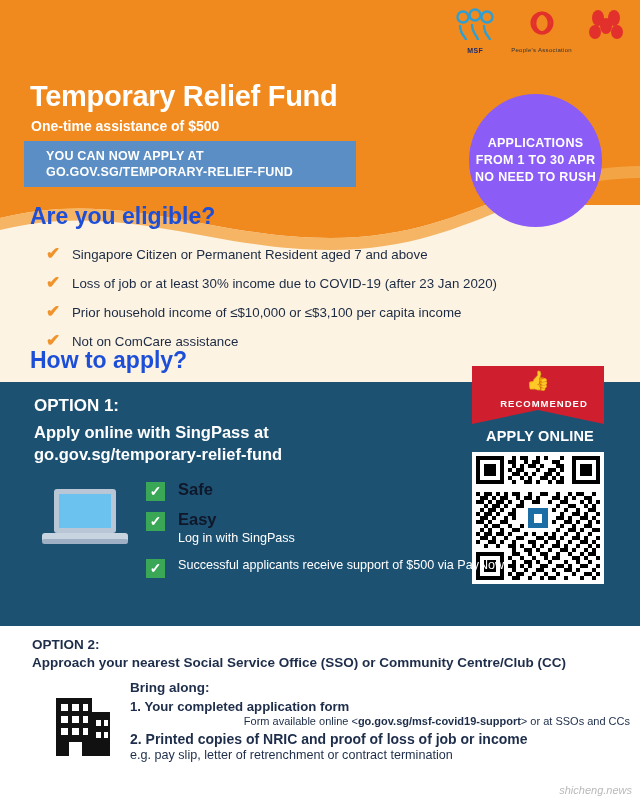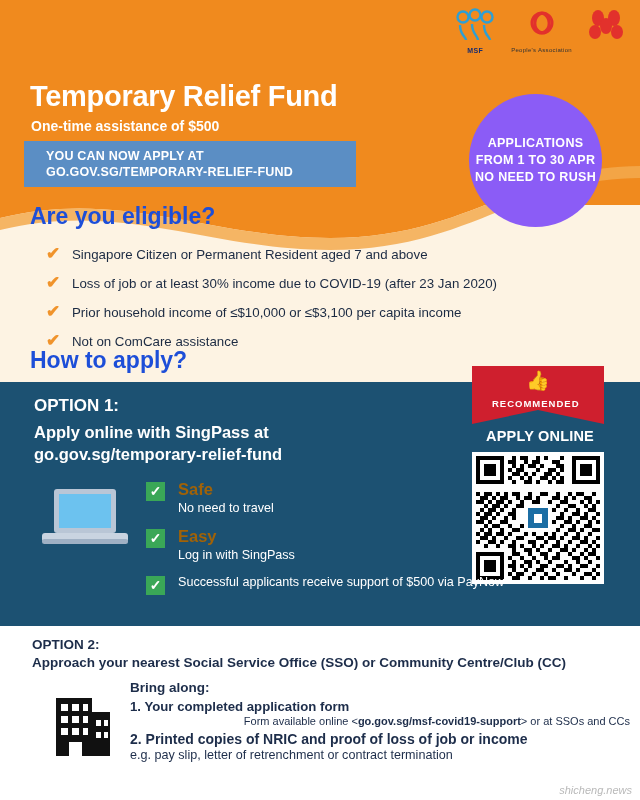--- a/index.html
+++ b/index.html
@@ -200,26 +200,26 @@
     left: 0; top: 44px;
     width: 0; height: 0;
     border-left: 66px solid #cf1f2e;
     border-right: 66px solid #cf1f2e;
     border-bottom: 14px solid transparent;
   }
   .ribbon-txt {
     position: absolute;
     left: 0; top: 32px;
     width: 144px;
+    text-align: center;
     color: #fff;
     font-size: 9.5px;
     font-weight: bold;
     letter-spacing: 1px;
     z-index: 9;
-    padding-left: 20px;
   }
   .thumb {
     position: absolute;
     left: 50%; top: 3px;
     transform: translateX(-50%);
     font-size: 19px;
     z-index: 9;
     color: #fff;
   }
 
@@ -265,21 +265,21 @@
     left: 0; top: 2px;
     width: 19px; height: 19px;
     background: #3aa757;
     color: #fff;
     font-size: 14px;
     line-height: 19px;
     text-align: center;
     font-weight: bold;
   }
   .feat-title {
-    color: #a16207;
+    color: #0f172a;
     font-size: 16.5px;
     font-weight: bold;
     line-height: 19px;
   }
   .feat-sub {
     color: #fff;
     font-size: 12.6px;
     line-height: 16px;
     margin-top: 1px;
   }
@@ -687,21 +687,20 @@
       <rect x="17" y="7" width="52" height="34" fill="#6cc2ef"></rect>
       <rect x="0" y="46" width="86" height="9" rx="3" fill="#c9d4e1"></rect>
       <rect x="0" y="52" width="86" height="5" rx="2.5" fill="#9fb0c4"></rect>
     </svg>
   </div>
 
   <div class="feat-list">
     <div class="feat">
       <span class="feat-check">✓</span>
       <div class="feat-title">Safe</div>
-      <div class="feat-sub">No need to travel</div>
     </div>
     <div class="feat">
       <span class="feat-check">✓</span>
       <div class="feat-title">Easy</div>
       <div class="feat-sub">Log in with SingPass</div>
     </div>
     <div class="feat">
       <span class="feat-check">✓</span>
       <div class="feat-sub">Successful applicants receive support of $500 via PayNow</div>
     </div>

